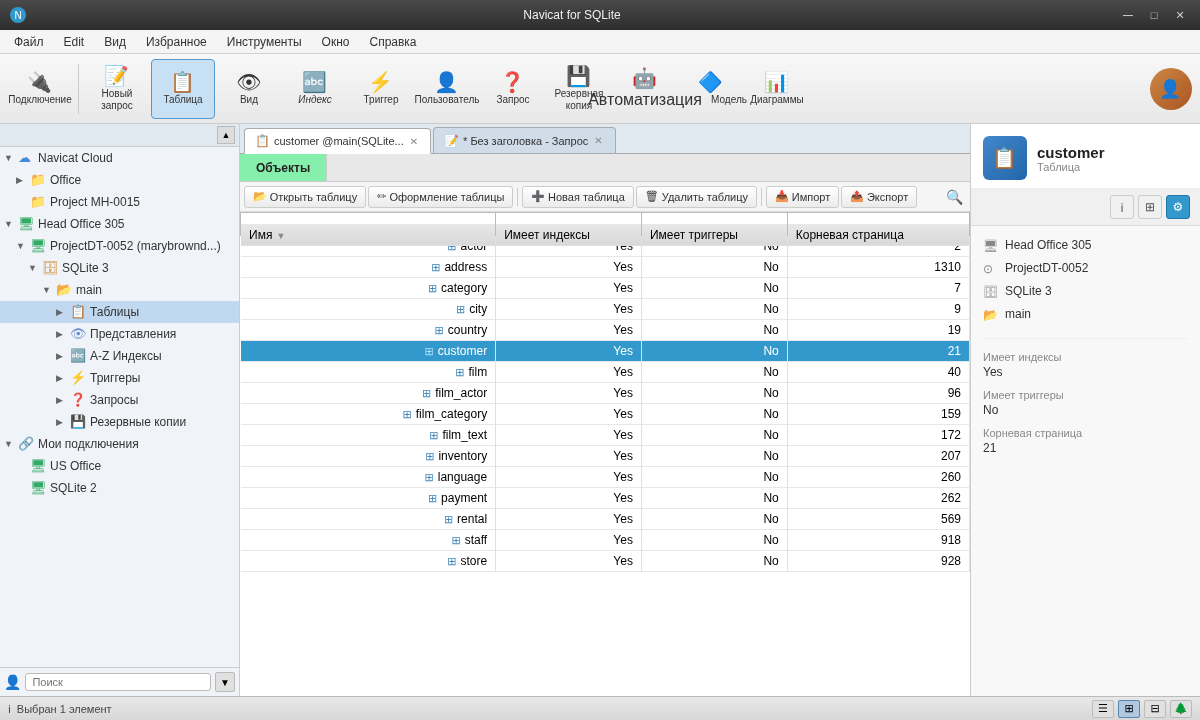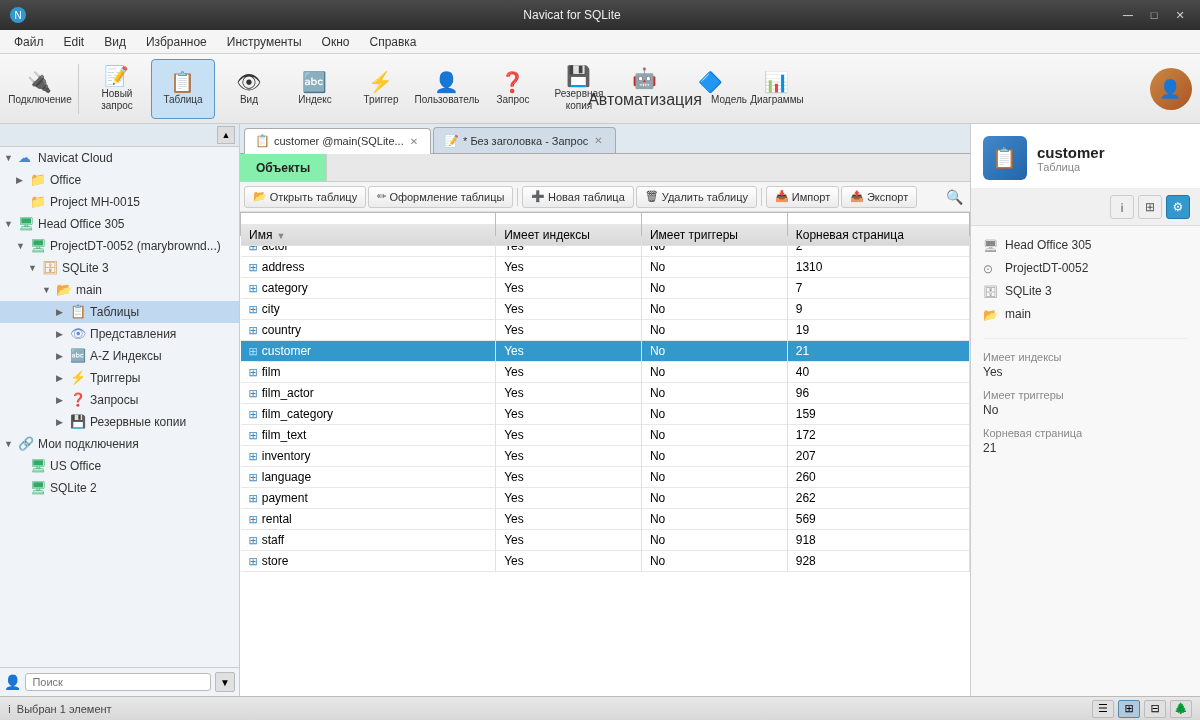--- a/index.html
+++ b/index.html
@@ -183,21 +183,21 @@
       background: linear-gradient(to bottom, #e8e8e8, #d8d8d8);
       border: 1px solid #bbb;
       padding: 4px 8px;
       text-align: left;
       font-weight: normal;
       position: sticky;
       top: 11px;
       white-space: nowrap;
     }
     #obj-table thead th .sort-arrow { color: #888; margin-left: 4px; font-size: 9px; }
-    #obj-table tbody tr { border-bottom: 1px solid #e8e8e8; }
+    #obj-table tbody tr { border-bottom: 1px solid #e8e8e8; text-align: right; }
     #obj-table tbody tr.selected { background: #3399cc; color: #fff; }
     #obj-table tbody td {
       padding: 3px 8px;
       border-right: 1px solid #e0e0e0;
       white-space: nowrap;
     }
     .row-icon { font-size: 11px; margin-right: 4px; color: #4488bb; }
     .row-icon-sel { color: #aaddff; }
 
     
@@ -355,21 +355,21 @@
     <button class="tb-btn active">
       <span class="tb-icon">📋</span>
       <span style="font-size: 10px; line-height: 1.2; text-align: center;">Таблица</span>
     </button>
     <button class="tb-btn">
       <span class="tb-icon">👁</span>
       <span style="font-size: 10px; line-height: 1.2; text-align: center;">Вид</span>
     </button>
     <button class="tb-btn">
       <span class="tb-icon">🔤</span>
-      <span style="font-size: 10px; line-height: 1.2; text-align: center;">Индекс</span>
+      <span style="font-size: 10px; line-height: 1.2; text-align: center; font-style: italic;">Индекс</span>
     </button>
     <button class="tb-btn">
       <span class="tb-icon">⚡</span>
       <span style="font-size: 10px; line-height: 1.2; text-align: center;">Триггер</span>
     </button>
     <button class="tb-btn">
       <span class="tb-icon">👤</span>
       <span style="font-size: 10px; line-height: 1.2; text-align: center;">Пользователь</span>
     </button>
     <button class="tb-btn">

